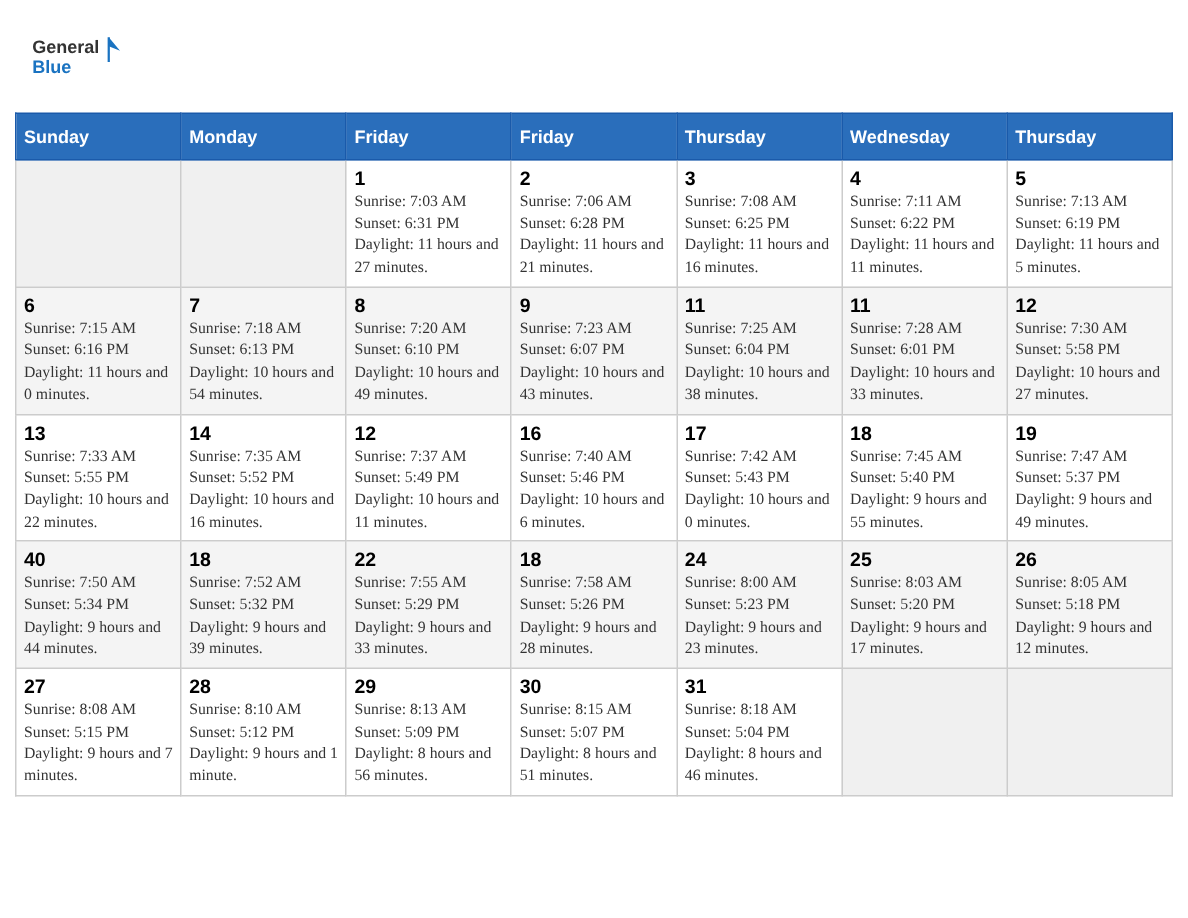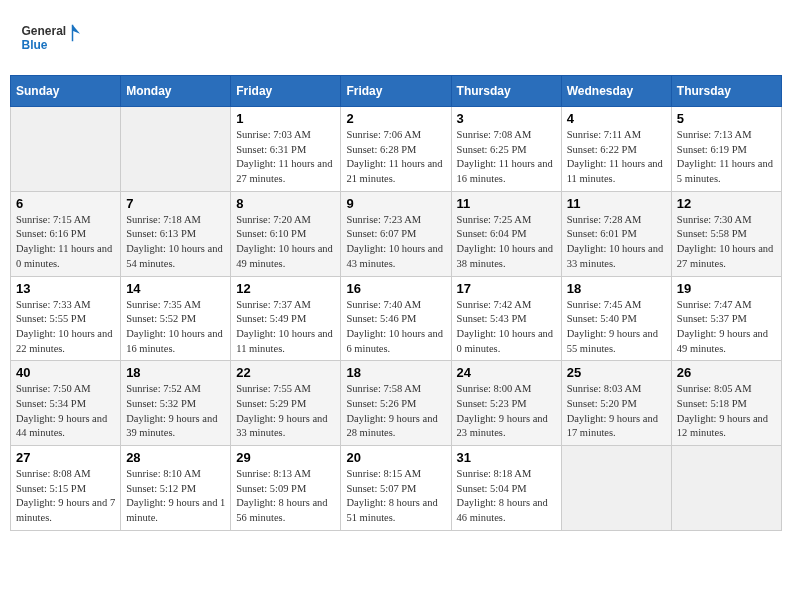--- a/index.html
+++ b/index.html
@@ -290,21 +290,21 @@
           Sunrise: 8:10 AM<br>Sunset: 5:12 PM<br>Daylight: 9 hours and 1 minute.
         </div>
       </td>
         <td>
         <span class="day-num">29</span>
         <div class="day-info">
           Sunrise: 8:13 AM<br>Sunset: 5:09 PM<br>Daylight: 8 hours and 56 minutes.
         </div>
       </td>
         <td>
-        <span class="day-num">20</span>
+        <span class="day-num">30</span>
         <div class="day-info">
           Sunrise: 8:15 AM<br>Sunset: 5:07 PM<br>Daylight: 8 hours and 51 minutes.
         </div>
       </td>
         <td>
         <span class="day-num">31</span>
         <div class="day-info">
           Sunrise: 8:18 AM<br>Sunset: 5:04 PM<br>Daylight: 8 hours and 46 minutes.
         </div>
       </td>

